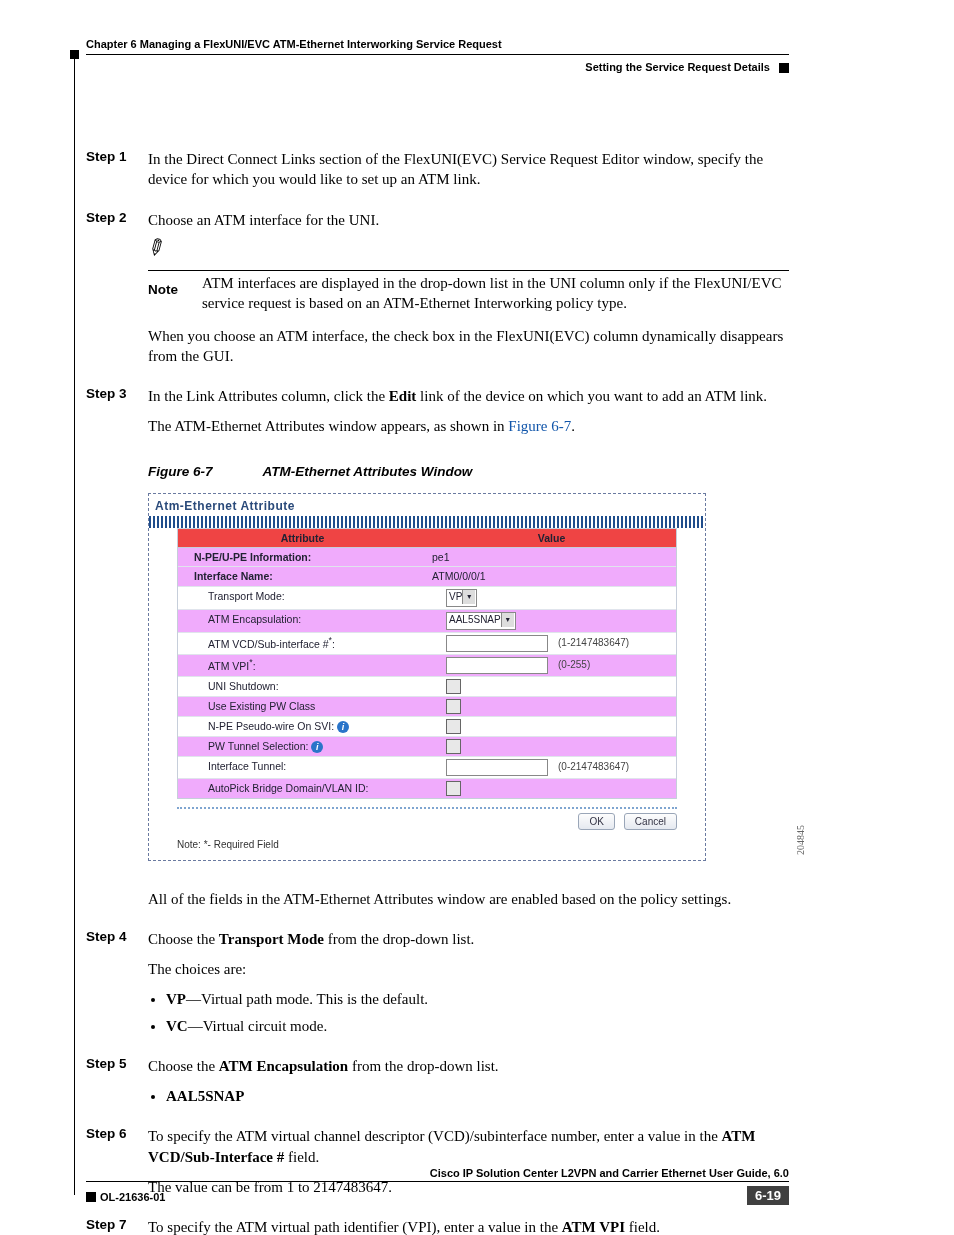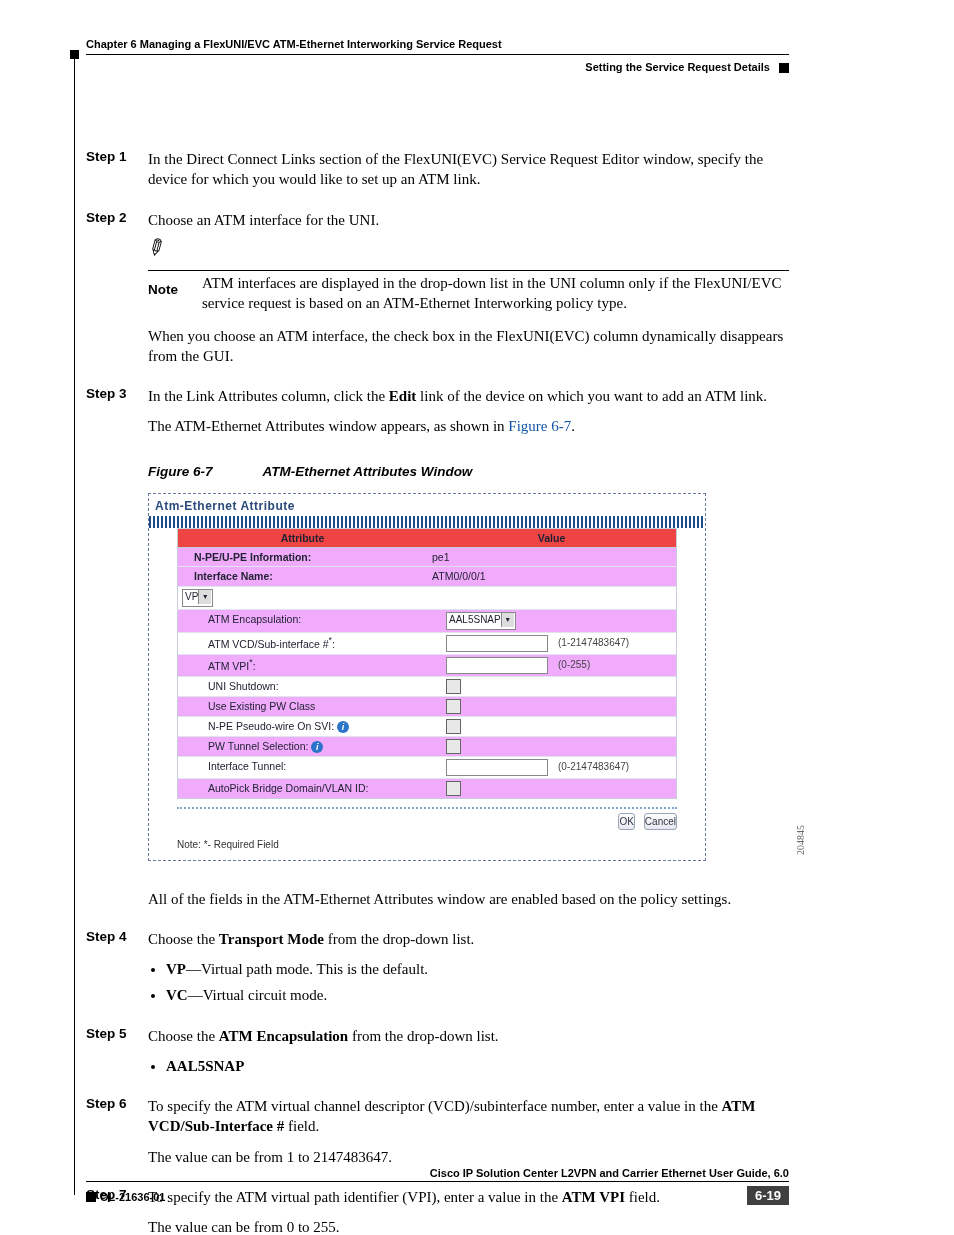--- a/index.html
+++ b/index.html
@@ -103,21 +103,21 @@
   .chk { width:13px; height:13px; border:1px solid #666; background:#e8e8e8; display:inline-block;}
   .info-icon {
     width:12px; height:12px; border-radius:50%; background:#2a74c9; color:#fff;
     font-size:9px; line-height:12px; text-align:center; display:inline-block; font-style:italic; font-weight:bold;
   }
   .hint { color:#444; font-size:10px;}
   .btn-row { margin: 0 28px 4px 28px; text-align:right; padding:4px 0; border-top:2px dotted #7fa5d0;}
   .btn {
     display:inline-block; border:1px solid #9aa6b8; border-radius:3px;
     background: linear-gradient(#fdfdfd,#e5e9f0);
-    font-size:10px; padding:1px 0; margin-left:6px; color:#334;
+    font-size:10px; padding:1px 10px; margin-left:6px; color:#334;
   }
   .fig-note { margin: 0 0 4px 28px; font-size:10px; color:#333; padding-bottom:4px;}
   .sidetag {
     position:absolute; right:-18px; bottom:6px; font-size:10px; color:#666;
     writing-mode: vertical-rl; transform: rotate(180deg);
   }
 
   a.xref { color: #1055aa; text-decoration: none; }
 
   .footer {
@@ -212,20 +212,21 @@
                     <span>pe1</span>
                   </div>
               </div>
               <div class="attr-row alt" style="border-top:none;">
                 <div class="a"><b>Interface Name:</b></div>
                 <div class="v">
                     <span>ATM0/0/0/1</span>
                   </div>
               </div>
               <div class="attr-row">
+                <div class="a indent">Transport Mode:</div>
                 <div class="v">
                     <span class="sel">VP</span>
                   </div>
               </div>
               <div class="attr-row alt">
                 <div class="a indent">ATM Encapsulation:</div>
                 <div class="v">
                     <span class="sel">AAL5SNAP</span>
                   </div>
               </div>
@@ -291,20 +292,21 @@
         </div>
 
         <p>All of the fields in the ATM-Ethernet Attributes window are enabled based on the policy settings.</p>
       </div>
     </div>
 
     <div class="step-row">
       <div class="step-label">Step 4</div>
       <div class="step-body">
         <p><span>Choose the </span><b>Transport Mode</b><span> from the drop-down list.</span></p>
+        <p>The choices are:</p>
         <ul>
           <li><b>VP</b><span>—Virtual path mode. This is the default.</span></li>
           <li><b>VC</b><span>—Virtual circuit mode.</span></li>
         </ul>
       </div>
     </div>
 
     <div class="step-row">
       <div class="step-label">Step 5</div>
       <div class="step-body">

